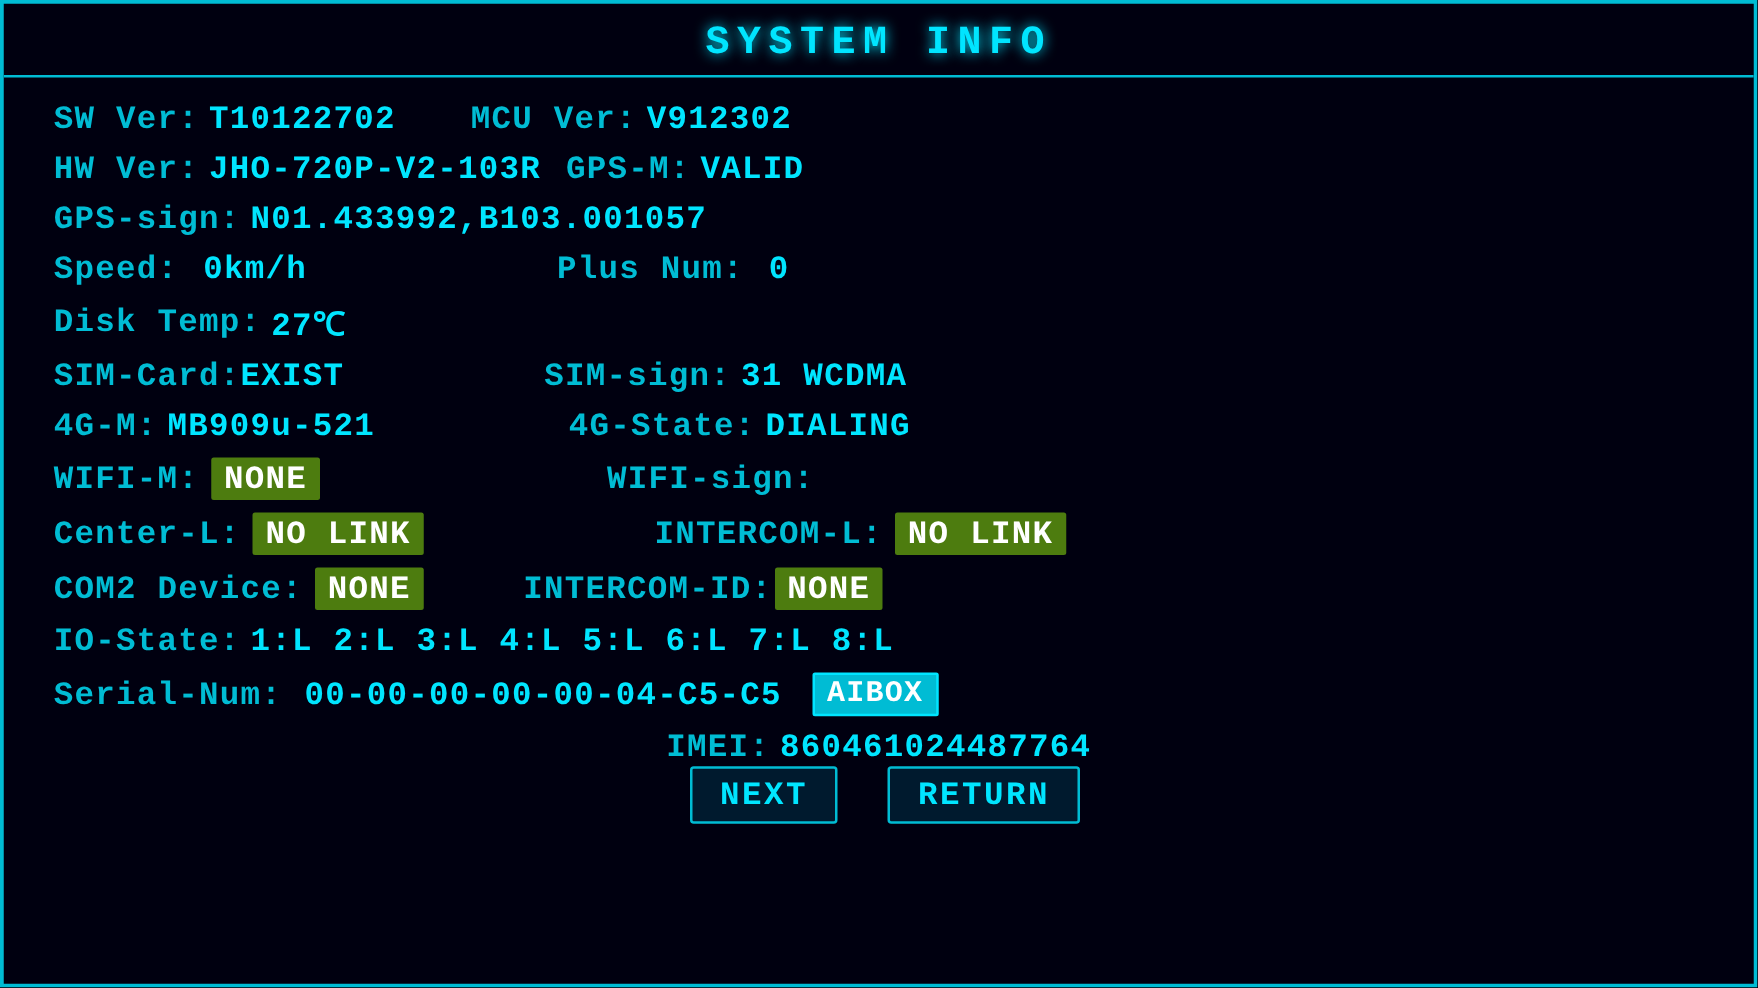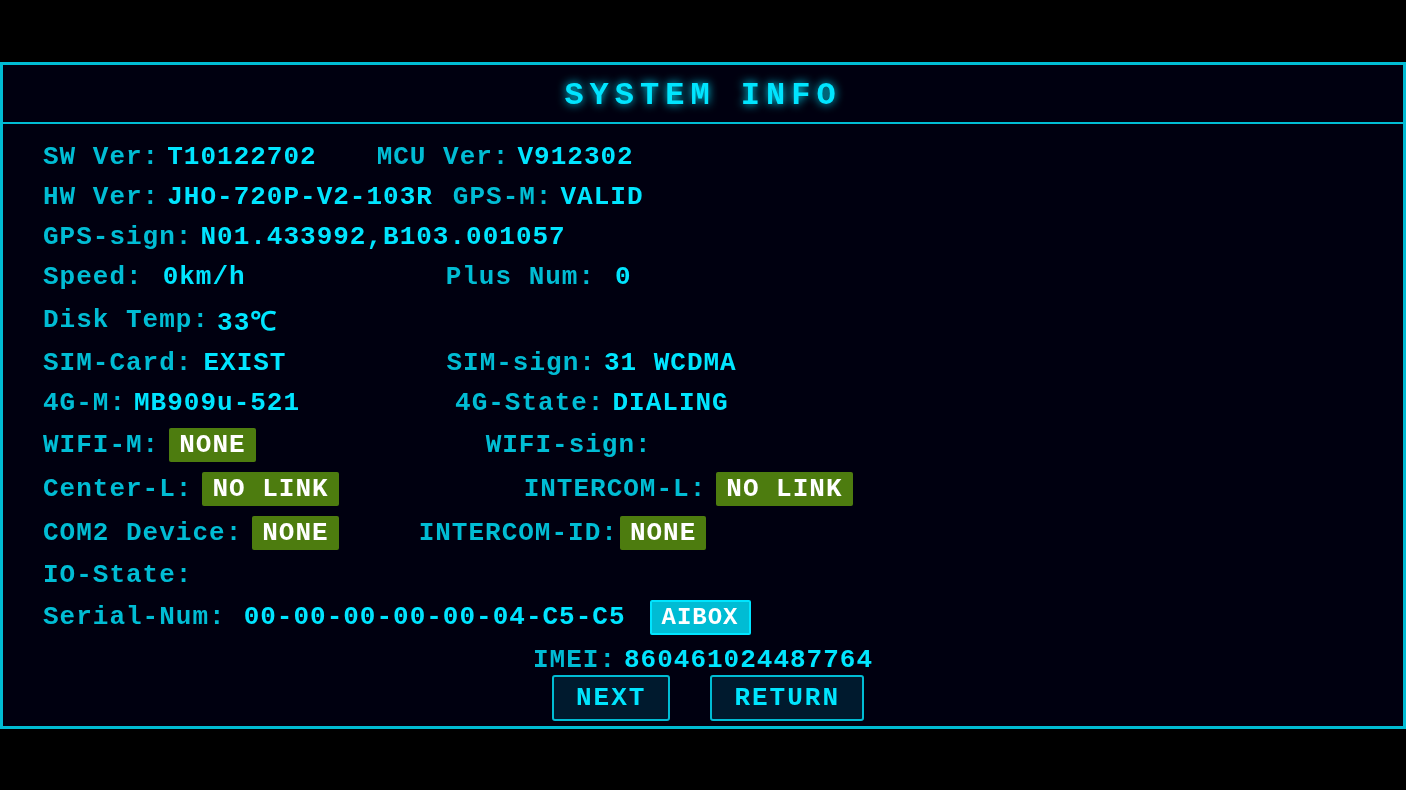--- a/index.html
+++ b/index.html
@@ -12,21 +12,21 @@
       background: #000;
       display: flex;
       justify-content: center;
       align-items: center;
       min-height: 100vh;
       font-family: 'Courier New', Courier, monospace;
     }
 
     .screen {
       width: 1406px;
-      height: 667px;
+      height: 790px;
       background: #000010;
       border: 3px solid #00bcd4;
       position: relative;
       overflow: hidden;
       display: flex;
       flex-direction: column;
     }
 
     .title-bar {
       text-align: center;
@@ -147,26 +147,26 @@
 
     <div class="row">
       <span class="info-text">Speed:</span>
       <span class="info-value" style="margin-left:20px; margin-right:200px;">0km/h</span>
       <span class="info-text">Plus Num:</span>
       <span class="info-value" style="margin-left:20px;">0</span>
     </div>
 
     <div class="row">
       <span class="info-text">Disk Temp:</span>
-      <span class="info-value" style="margin-left:8px;">33℃</span>
+      <span class="info-value" style="margin-left:8px;">27℃</span>
     </div>
 
     <div class="row">
       <span class="info-text">SIM-Card:</span>
-      <span class="info-value" style="margin-left:11px; margin-right:160px;">EXIST</span>
+      <span class="info-value" style="margin-left:0; margin-right:160px;">EXIST</span>
       <span class="info-text">SIM-sign:</span>
       <span class="info-value" style="margin-left:8px;">31 WCDMA</span>
     </div>
 
     <div class="row">
       <span class="info-text">4G-M:</span>
       <span class="info-value" style="margin-left:8px; margin-right:155px;">MB909u-521</span>
       <span class="info-text">4G-State:</span>
       <span class="info-value" style="margin-left:8px;">DIALING</span>
     </div>
@@ -186,20 +186,21 @@
 
     <div class="row">
       <span class="info-text">COM2 Device:</span>
       <span class="highlight-pink" style="margin-left:10px; margin-right:80px;">NONE</span>
       <span class="info-text">INTERCOM-ID:</span>
       <span class="highlight-pink" style="margin-left:2px;">NONE</span>
     </div>
 
     <div class="row">
       <span class="info-text">IO-State:</span>
+      <span class="info-value" style="margin-left:8px;">1:L 2:L 3:L 4:L 5:L 6:L 7:L 8:L</span>
     </div>
 
     <div class="serial-row">
       <span class="info-text">Serial-Num:</span>
       <span class="info-value" style="margin-left:8px;">00-00-00-00-00-04-C5-C5</span>
       <span class="highlight-cyan" style="margin-left:14px;">AIBOX</span>
     </div>
 
     <div class="row" style="justify-content: space-between; flex-direction: column;">
       <div style="display:flex; align-items:center;">

